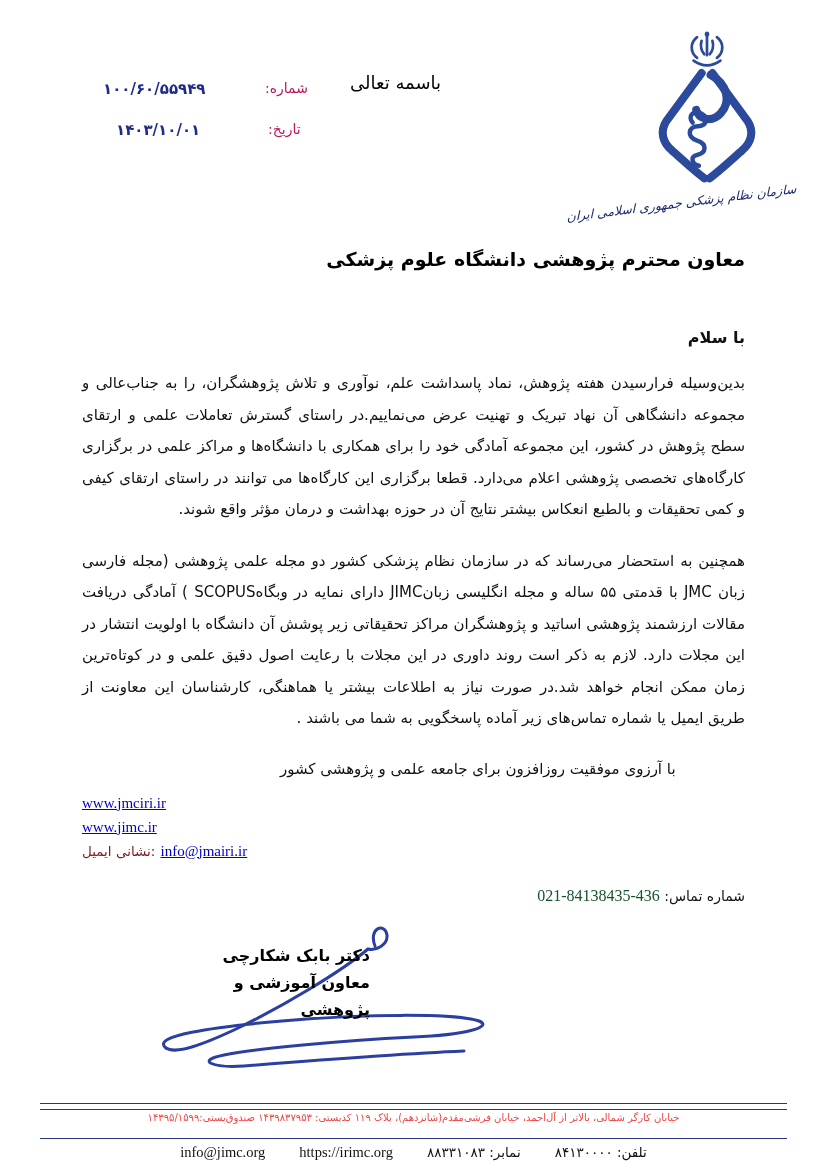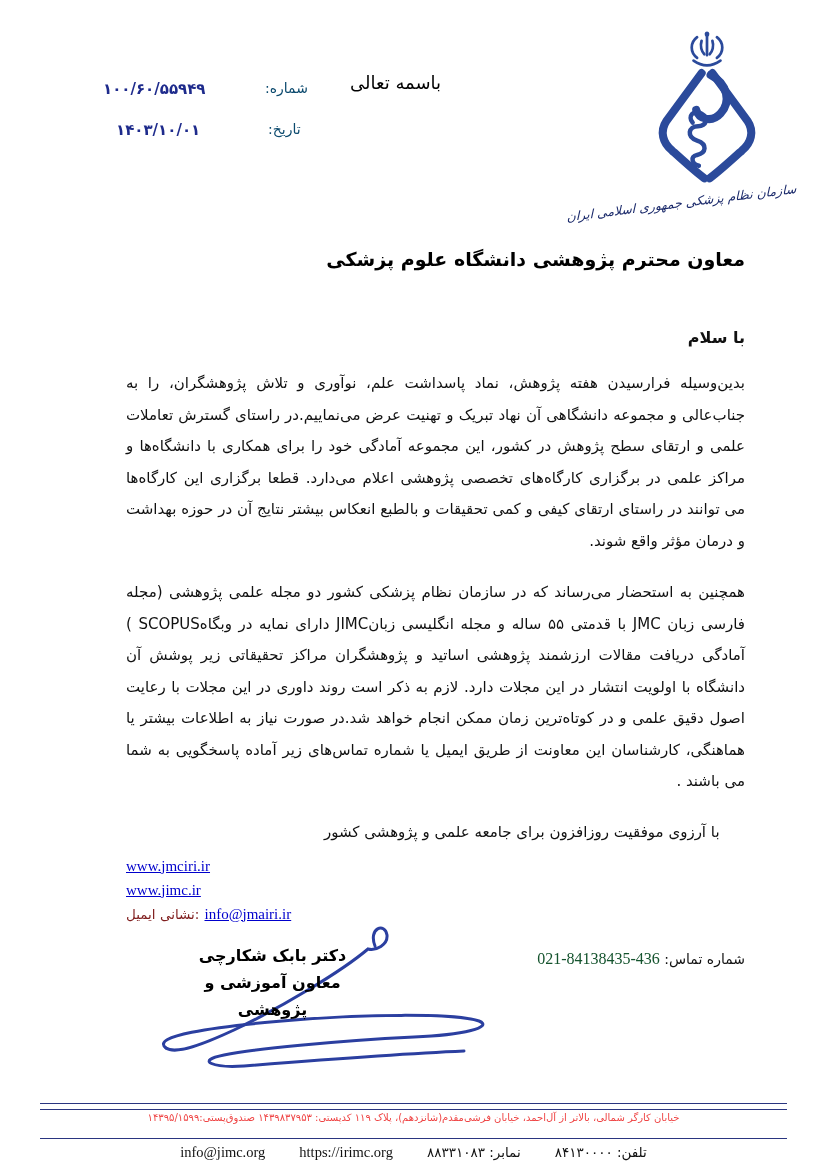--- a/index.html
+++ b/index.html
@@ -15,53 +15,53 @@
     width:827px;height:1170px;
     background:#ffffff;
     overflow:hidden;
     font-family:"DejaVu Sans",sans-serif;
     color:#111;
     direction:rtl;
   }
   .latin{font-family:"Liberation Serif","DejaVu Serif",serif;direction:ltr;unicode-bidi:embed;}
   
   .besmele{position:absolute;left:350px;top:72px;font-size:18px;color:#000;}
-  .fld-label{position:absolute;font-size:14px;color:#0c4a6e;}
+  .fld-label{position:absolute;font-size:14px;color:#be185d;}
   .fld-value{position:absolute;font-size:15px;font-weight:bold;color:var(--navy);text-align:right;}
   .lbl-no{left:265px;top:80px;}
   .val-no{left:103px;top:80px;}
   .lbl-date{left:268px;top:121px;}
   .val-date{left:116px;top:121px;}
   
   .logo-wrap{position:absolute;top:30px;right:30px;width:180px;text-align:center;}
   .logo-svg{display:block;margin:0 auto;}
   .logo-caption{
     display:block;margin-top:2px;
     font-size:12.5px;color:#1b2a6b;font-style:italic;
     transform:rotate(-7deg) skewX(-6deg);
     white-space:nowrap;
   }
   
-  .body-col{position:absolute;left:82px;right:82px;top:248px;margin-left:44px;}
+  .body-col{position:absolute;left:82px;right:82px;top:248px;}
   .recipient{font-size:19px;font-weight:bold;margin:0;text-align:right;color:#000;}
   .salutation{margin-top:58px;font-size:16px;font-weight:bold;}
   .para{margin-top:20px;font-size:15px;line-height:31.5px;text-align:justify;color:#111;}
   .para.first{margin-top:21px;}
   .closing{margin-top:25px;margin-left:0;margin-right:0;padding-left:198px;font-size:15px;text-align:left;direction:rtl;}
   .closing-inner{display:inline-block;direction:rtl;}
   .links-block{margin-top:13px;text-align:left;direction:ltr;line-height:24px;}
   .links-block .row{display:block;}
   a.doclink{color:var(--link);text-decoration:underline;font-family:"Liberation Serif","DejaVu Serif",serif;font-size:15px;cursor:pointer;}
   .email-label{font-size:13.5px;color:#7f1d1d;font-family:"DejaVu Sans",sans-serif;}
   .phone-row{margin-top:24px;text-align:right;font-size:14px;}
   .phone-num{font-family:"Liberation Serif","DejaVu Serif",serif;font-size:16px;color:#14532d;}
   
   .sig-text{
     position:absolute;left:175px;top:942px;width:195px;
-    text-align:center;font-weight:bold;font-size:16px;line-height:27px;color:#000;z-index:2;
+    text-align:right;font-weight:bold;font-size:16px;line-height:27px;color:#000;z-index:2;
   }
   .sig-ink{position:absolute;left:128px;top:918px;z-index:1;}
   
   .rule-top{position:absolute;left:40px;right:40px;top:1103px;height:5px;
     border-top:1.5px solid var(--rule);border-bottom:1.5px solid var(--rule);}
   .footer-address{position:absolute;left:40px;right:40px;top:1112px;text-align:center;font-size:10px;color:#ef4444;}
   .rule-mid{position:absolute;left:40px;right:40px;top:1138px;border-top:1.5px solid var(--rule);}
   .footer-contact{
     position:absolute;left:40px;right:40px;top:1144px;
     display:flex;flex-direction:row;justify-content:center;align-items:baseline;gap:34px;

